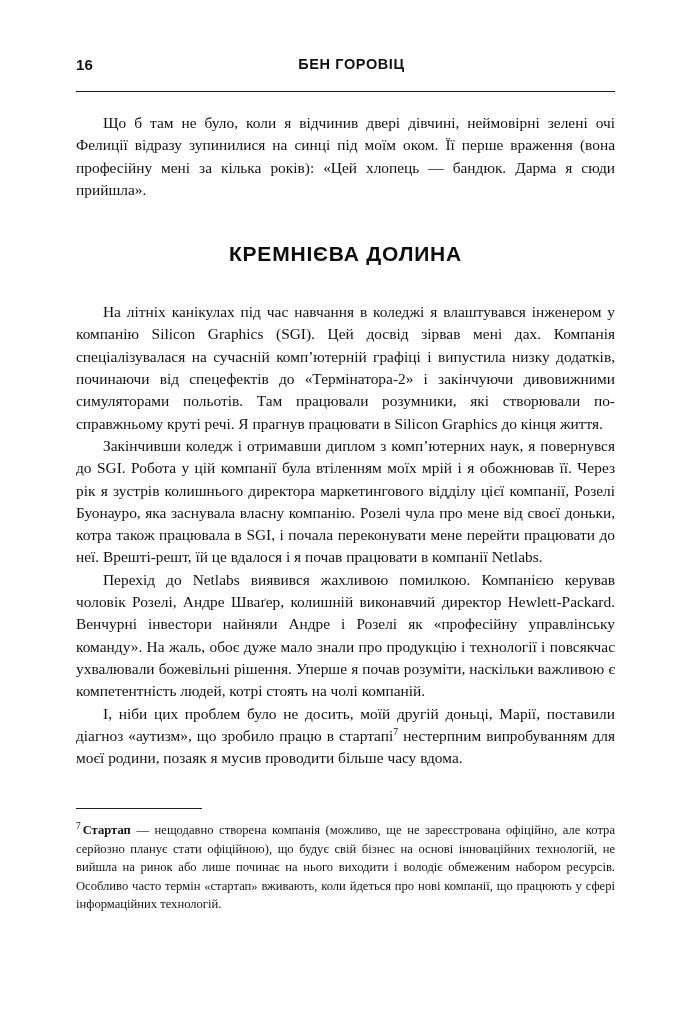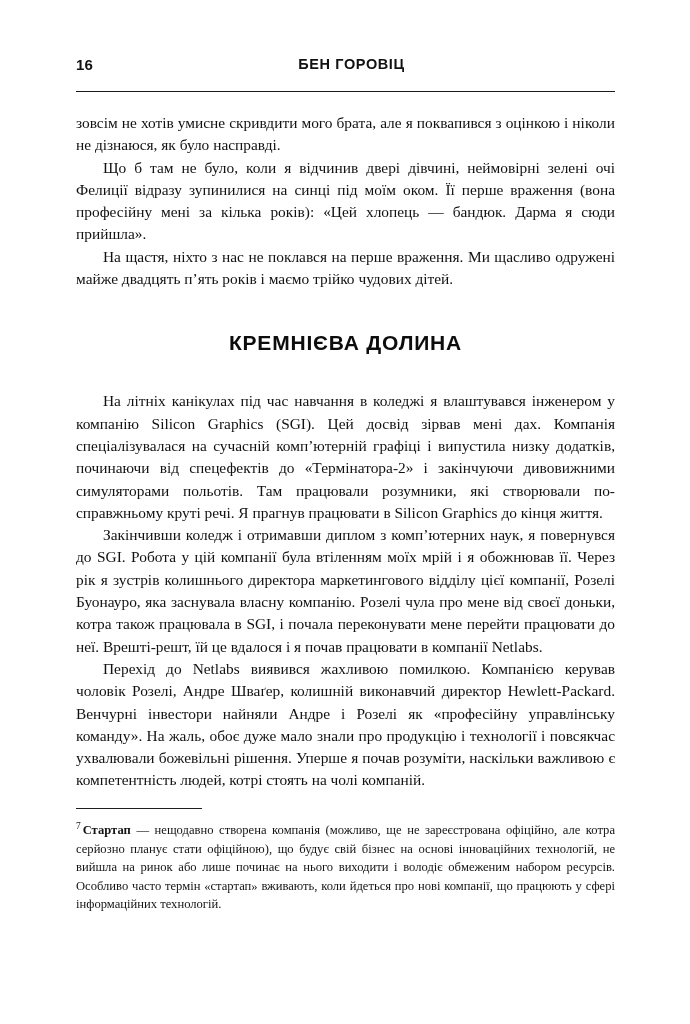--- a/index.html
+++ b/index.html
@@ -142,32 +142,31 @@
 <div class="page">
 
   <div class="runhead">
     <span class="runhead-folio">16</span>
     <span class="runhead-title">БЕН ГОРОВІЦ</span>
   </div>
   <div class="runhead-rule"></div>
 
   <div class="column">
 
-    <p class="body">зовсім не хотів умисне скривдити мого брата, але я поквапився з оцінкою і ніколи не дізнаюся, як було насправді.</p>
     <p class="body indent">Що б там не було, коли я відчинив двері дівчині, неймовірні зелені очі Фелиції відразу зупинилися на синці під моїм оком. Її перше враження (вона професійну мені за кілька років): «Цей хлопець — бандюк. Дарма я сюди прийшла».</p>
-    <p class="body indent">На щастя, ніхто з нас не поклався на перше враження. Ми щасливо одружені майже двадцять п’ять років і маємо трійко чудових дітей.</p>
 
     <div class="gap-before-heading"></div>
     <h2 class="section">КРЕМНІЄВА ДОЛИНА</h2>
     <div class="gap-after-heading"></div>
 
     <p class="body indent">На літніх канікулах під час навчання в коледжі я влаштувався інженером у компанію Silicon Graphics (SGI). Цей досвід зірвав мені дах. Компанія спеціалізувалася на сучасній комп’ютерній графіці і випустила низку додатків, починаючи від спецефектів до «Термінатора-2» і закінчуючи дивовижними симуляторами польотів. Там працювали розумники, які створювали по-справжньому круті речі. Я прагнув працювати в Silicon Graphics до кінця життя.</p>
     <p class="body indent">Закінчивши коледж і отримавши диплом з комп’ютерних наук, я повернувся до SGI. Робота у цій компанії була втіленням моїх мрій і я обожнював її. Через рік я зустрів колишнього директора маркетингового відділу цієї компанії, Розелі Буонауро, яка заснувала власну компанію. Розелі чула про мене від своєї доньки, котра також працювала в SGI, і почала переконувати мене перейти працювати до неї. Врешті-решт, їй це вдалося і я почав працювати в компанії Netlabs.</p>
     <p class="body indent">Перехід до Netlabs виявився жахливою помилкою. Компанією керував чоловік Розелі, Андре Шваґер, колишній виконавчий директор Hewlett-Packard. Венчурні інвестори найняли Андре і Розелі як «професійну управлінську команду». На жаль, обоє дуже мало знали про продукцію і технології і повсякчас ухвалювали божевільні рішення. Уперше я почав розуміти, наскільки важливою є компетентність людей, котрі стоять на чолі компаній.</p>
 
+    <p class="body indent"><span>І, ніби цих проблем було не досить, моїй другій доньці, Марії, поставили діагноз «аутизм», що зробило працю в стартапі</span><sup class="ref">7</sup><span> нестерпним випробуванням для моєї родини, позаяк я мусив проводити більше часу вдома.</span></p>
 
   </div>
 
   <div class="footnote-block">
     <div class="footnote-rule"></div>
     <p class="footnote"><span class="fn-marker">7</span><span class="fn-term">Стартап</span><span> — нещодавно створена компанія (можливо, ще не зареєстрована офіційно, але котра серйозно планує стати офіційною), що будує свій бізнес на основі інноваційних технологій, не вийшла на ринок або лише починає на нього виходити і володіє обмеженим набором ресурсів. Особливо часто термін «стартап» вживають, коли йдеться про нові компанії, що працюють у сфері інформаційних технологій.</span></p>
   </div>
 
 </div>
 

